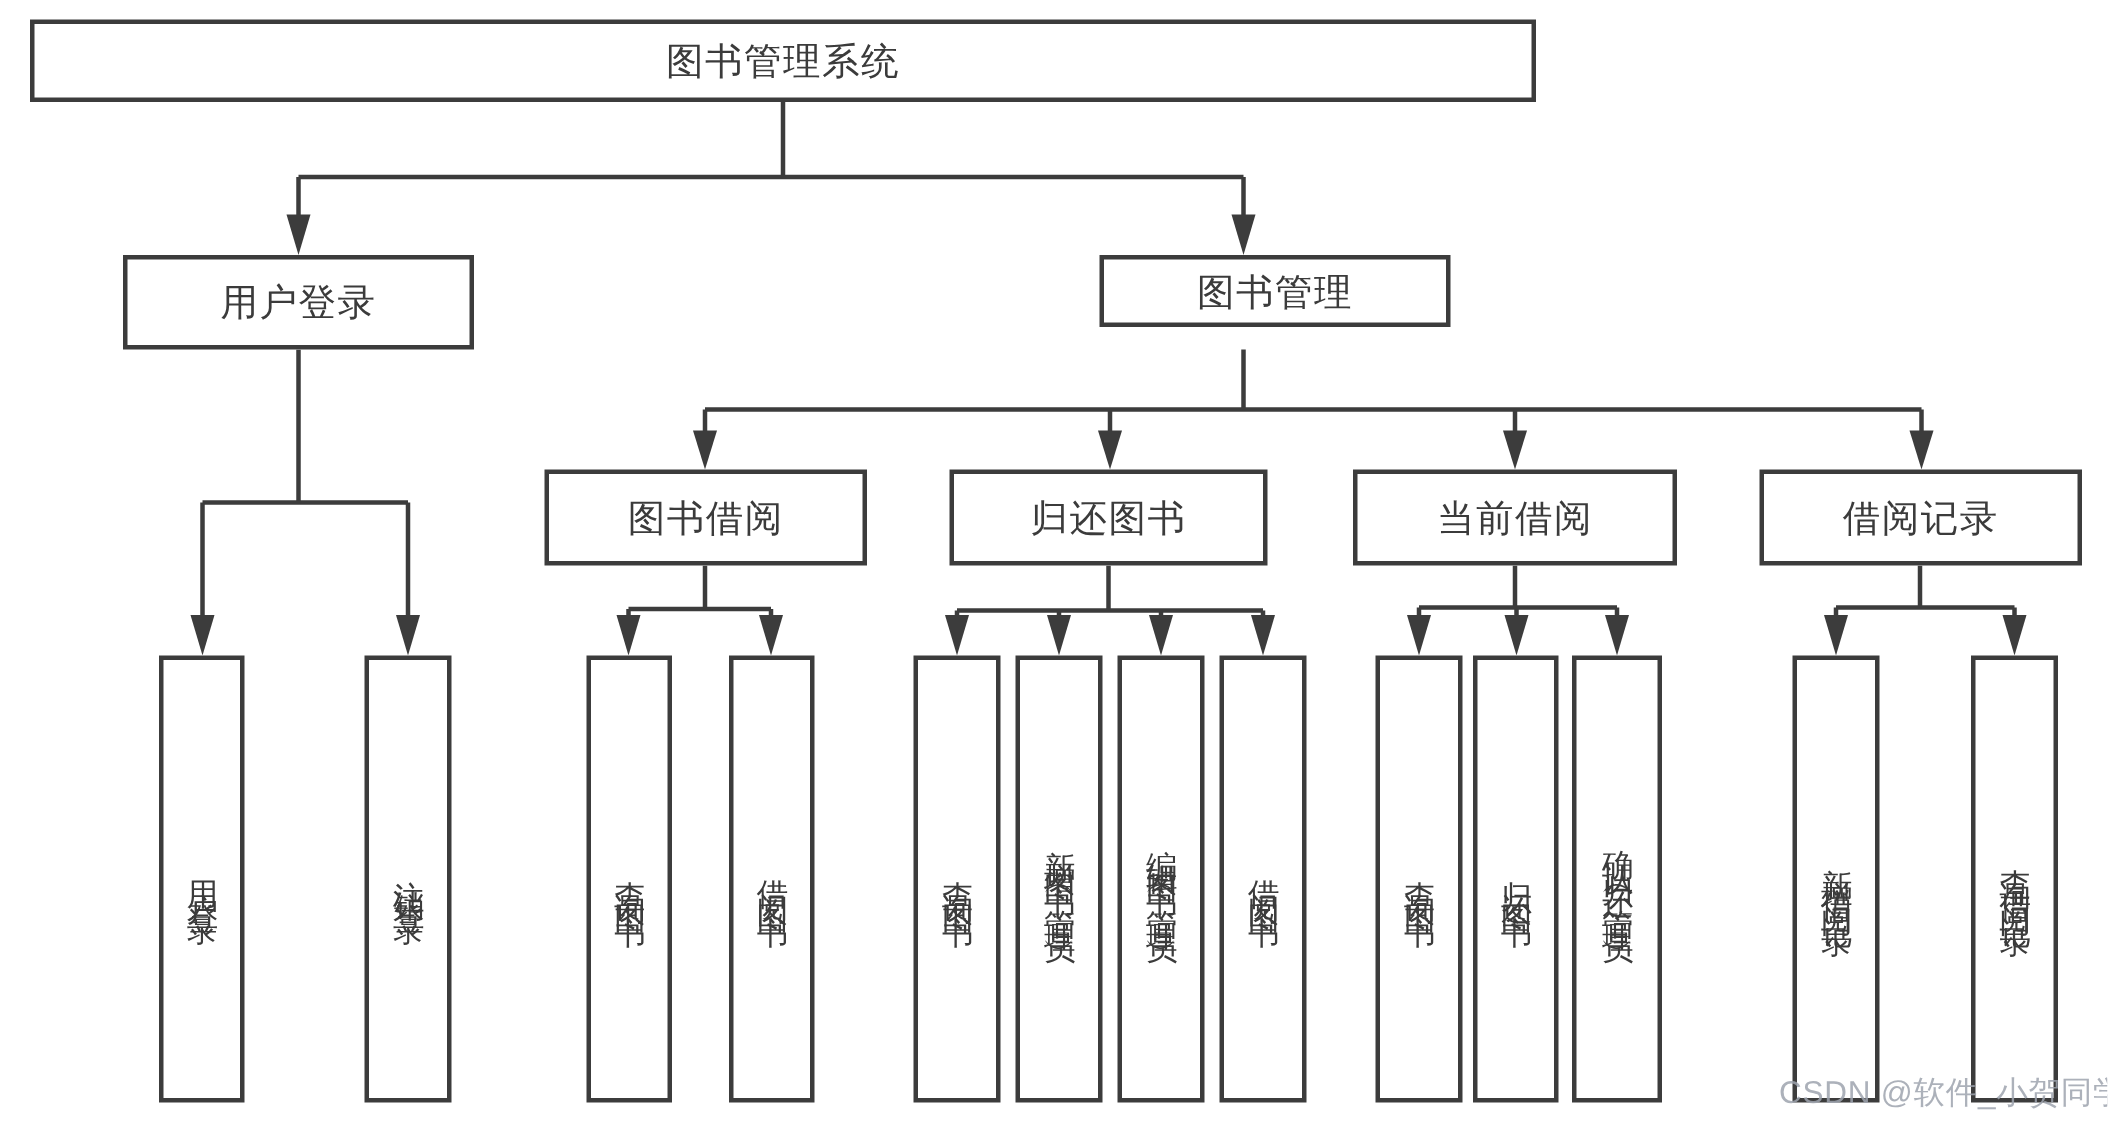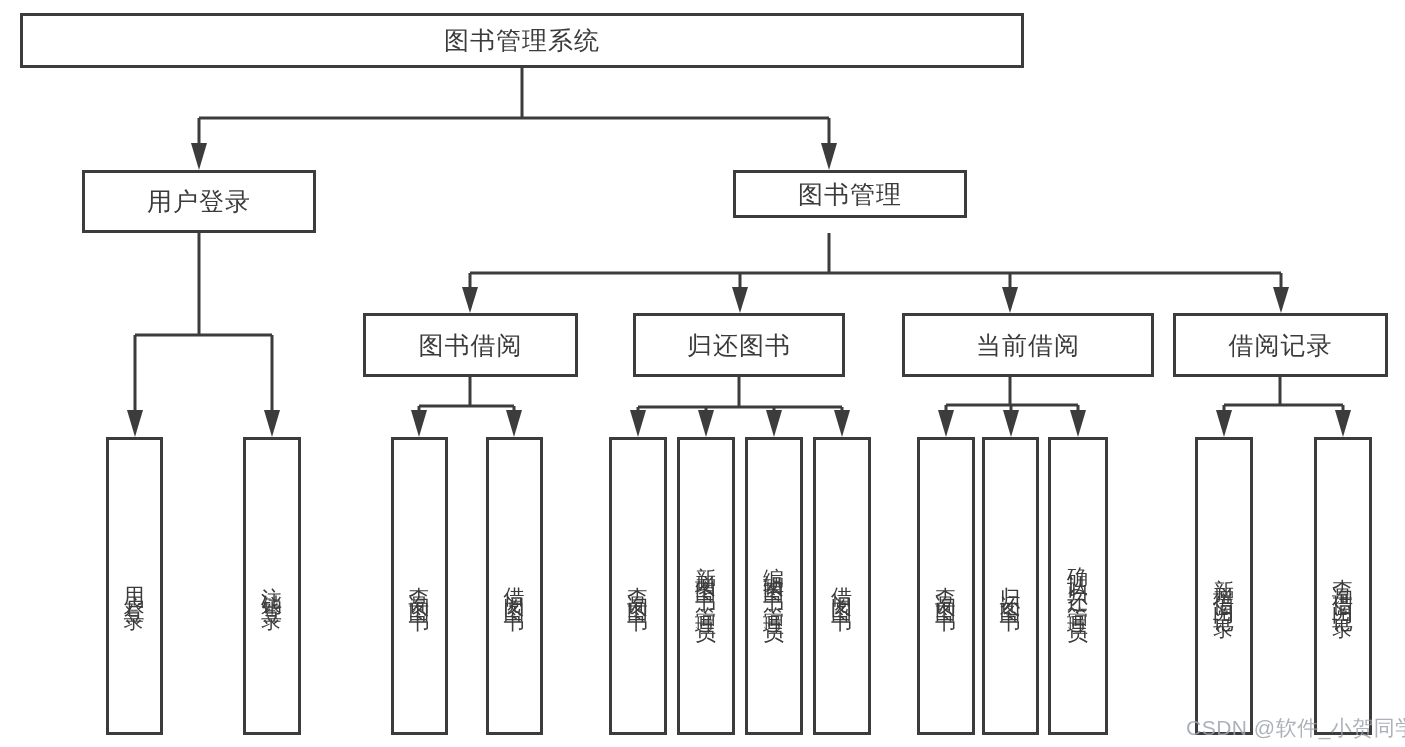--- a/index.html
+++ b/index.html
@@ -93,21 +93,21 @@
     </g>
   </svg>
 
   <div class="box h" style="left:20px;top:13px;width:1004px;height:55px;">图书管理系统</div>
 
   <div class="box h" style="left:82px;top:170px;width:234px;height:63px;">用户登录</div>
   <div class="box h" style="left:712px;top:170px;width:234px;height:48px;margin-left:21px;">图书管理</div>
 
   <div class="box h" style="left:363px;top:313px;width:215px;height:64px;">图书借阅</div>
   <div class="box h" style="left:633px;top:313px;width:212px;height:64px;">归还图书</div>
-  <div class="box h" style="left:902px;top:313px;width:252px;height:64px;">当前借阅</div>
+  <div class="box h" style="left:902px;top:313px;width:216px;height:64px;">当前借阅</div>
   <div class="box h" style="left:1173px;top:313px;width:215px;height:64px;">借阅记录</div>
 
   <div class="box v" style="left:106px;top:437px;width:57px;height:298px;">用户登录</div>
   <div class="box v" style="left:243px;top:437px;width:58px;height:298px;">注销登录</div>
 
   <div class="box v" style="left:391px;top:437px;width:57px;height:298px;">查询图书</div>
   <div class="box v" style="left:486px;top:437px;width:57px;height:298px;">借阅图书</div>
 
   <div class="box v" style="left:609px;top:437px;width:58px;height:298px;">查询图书</div>
   <div class="box v" style="left:677px;top:437px;width:58px;height:298px;">新增图书（管理员）</div>

